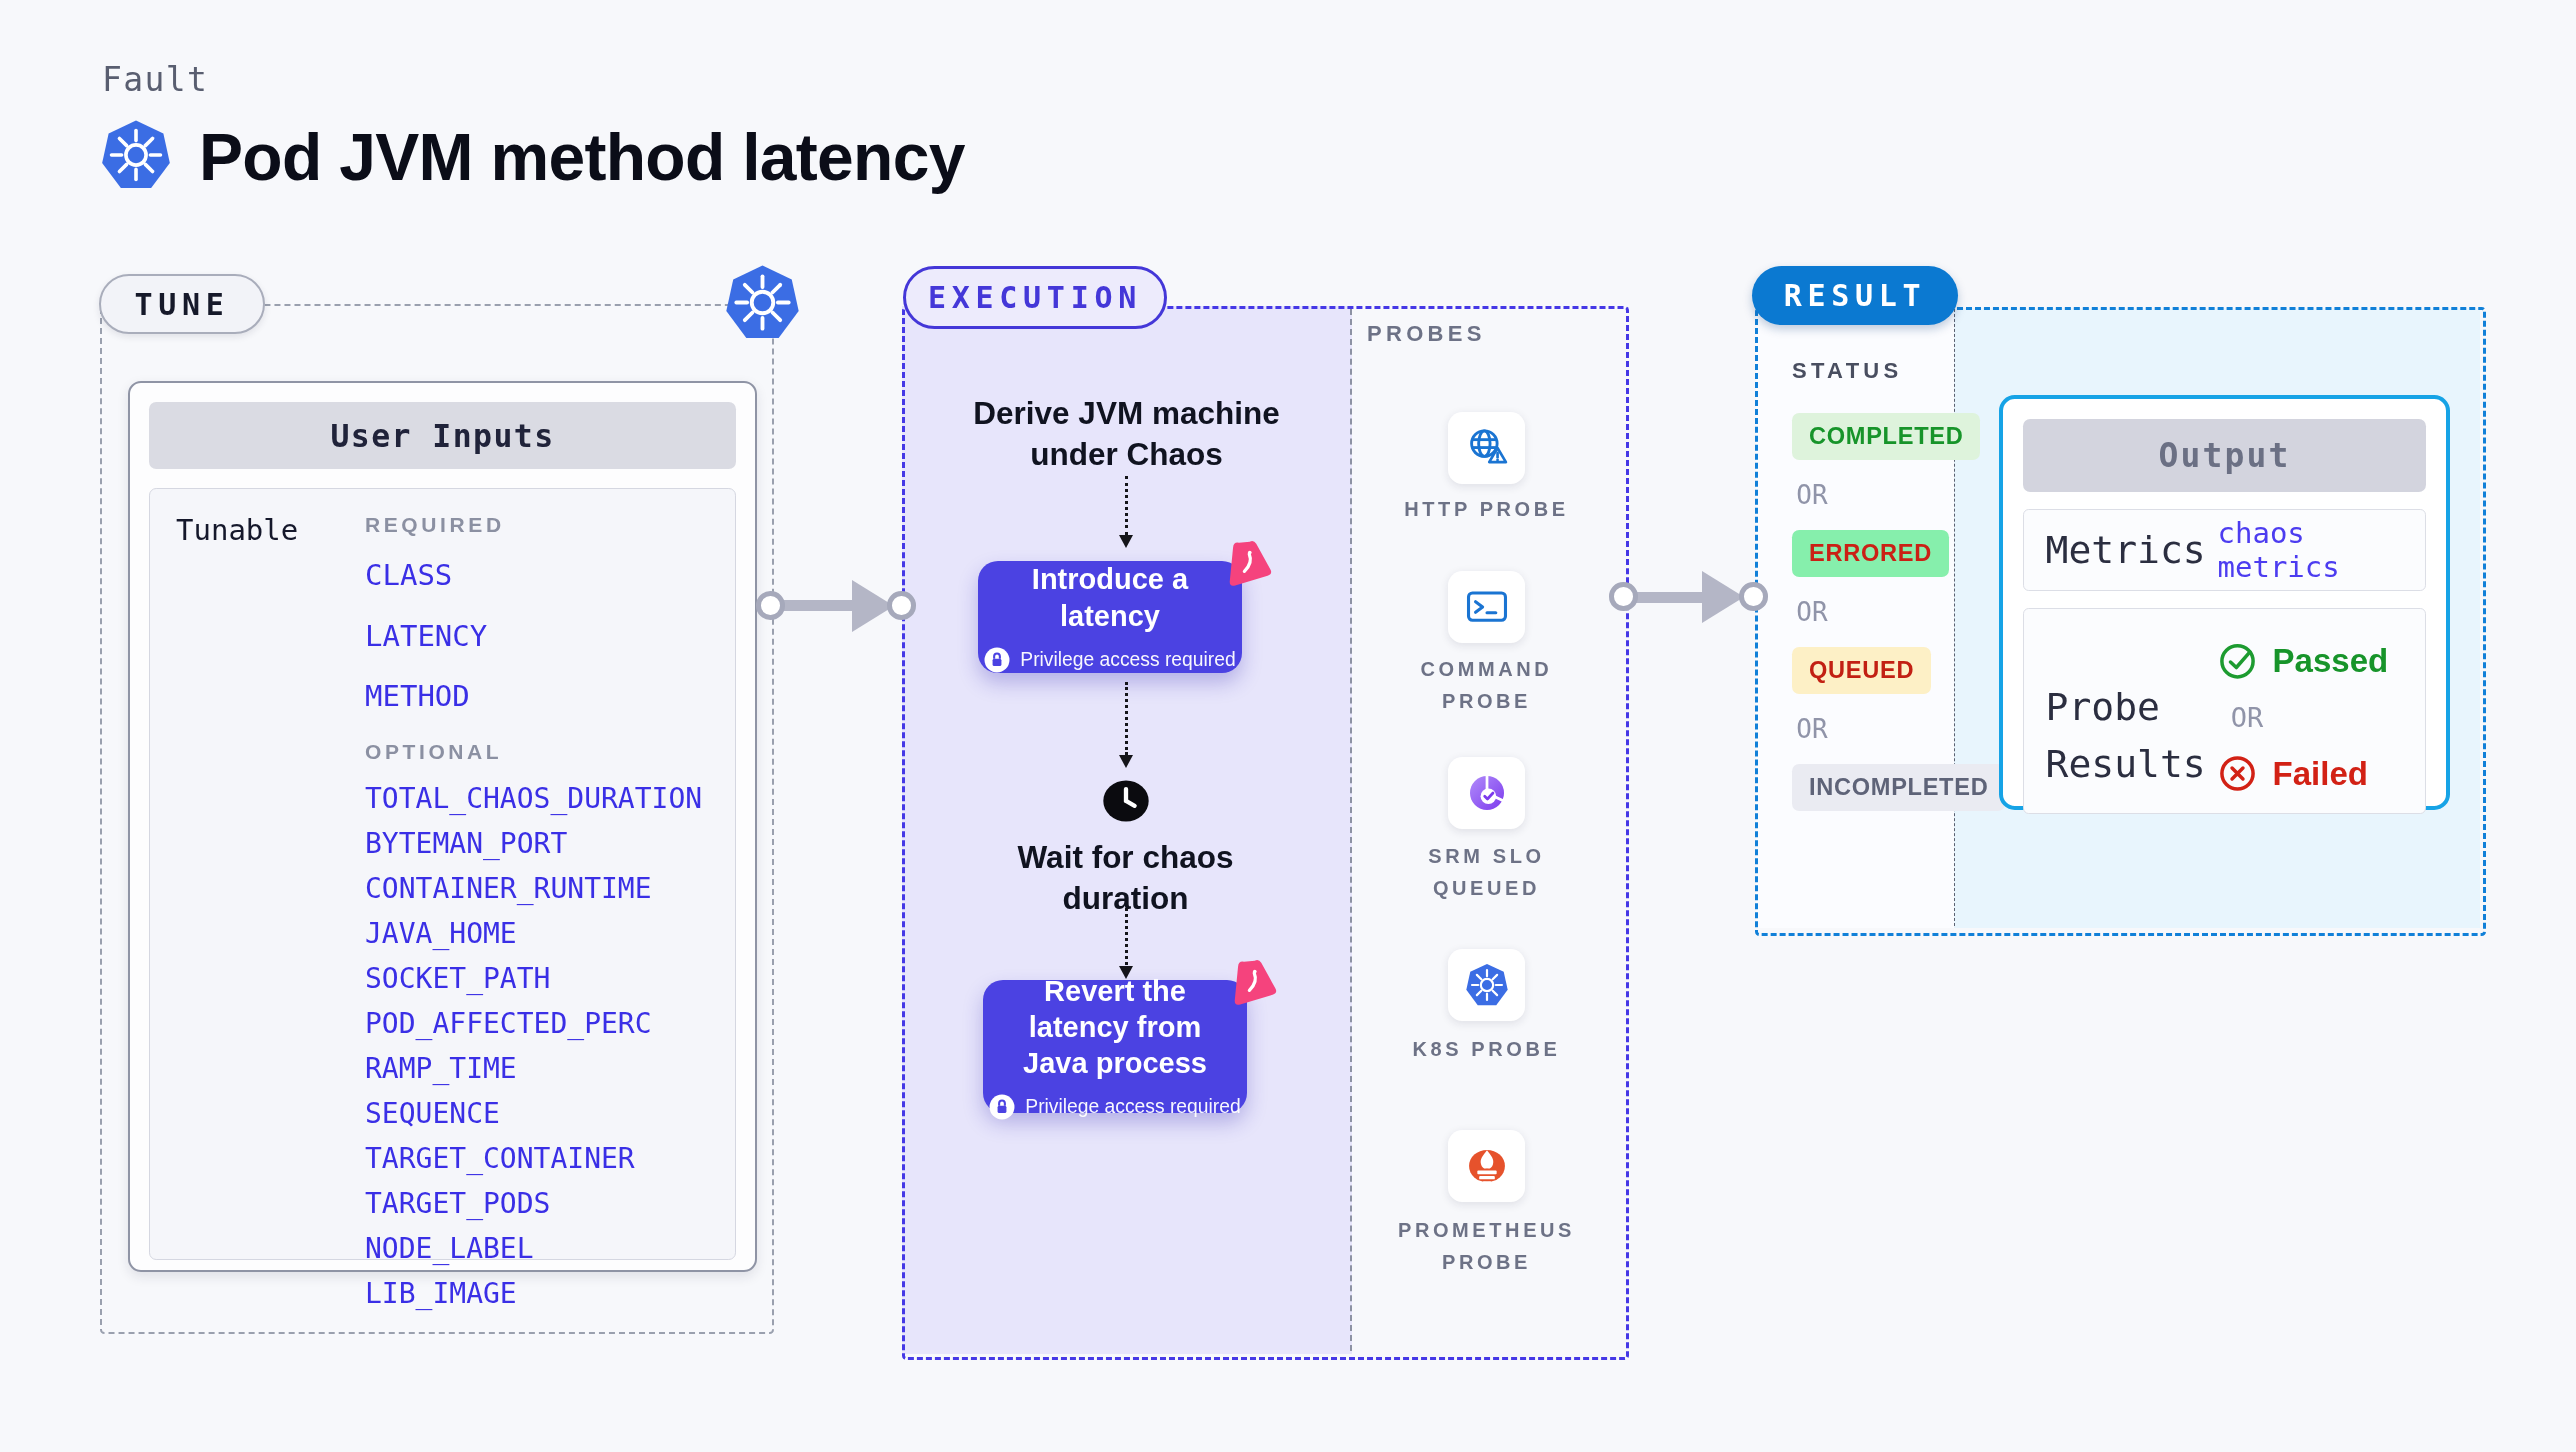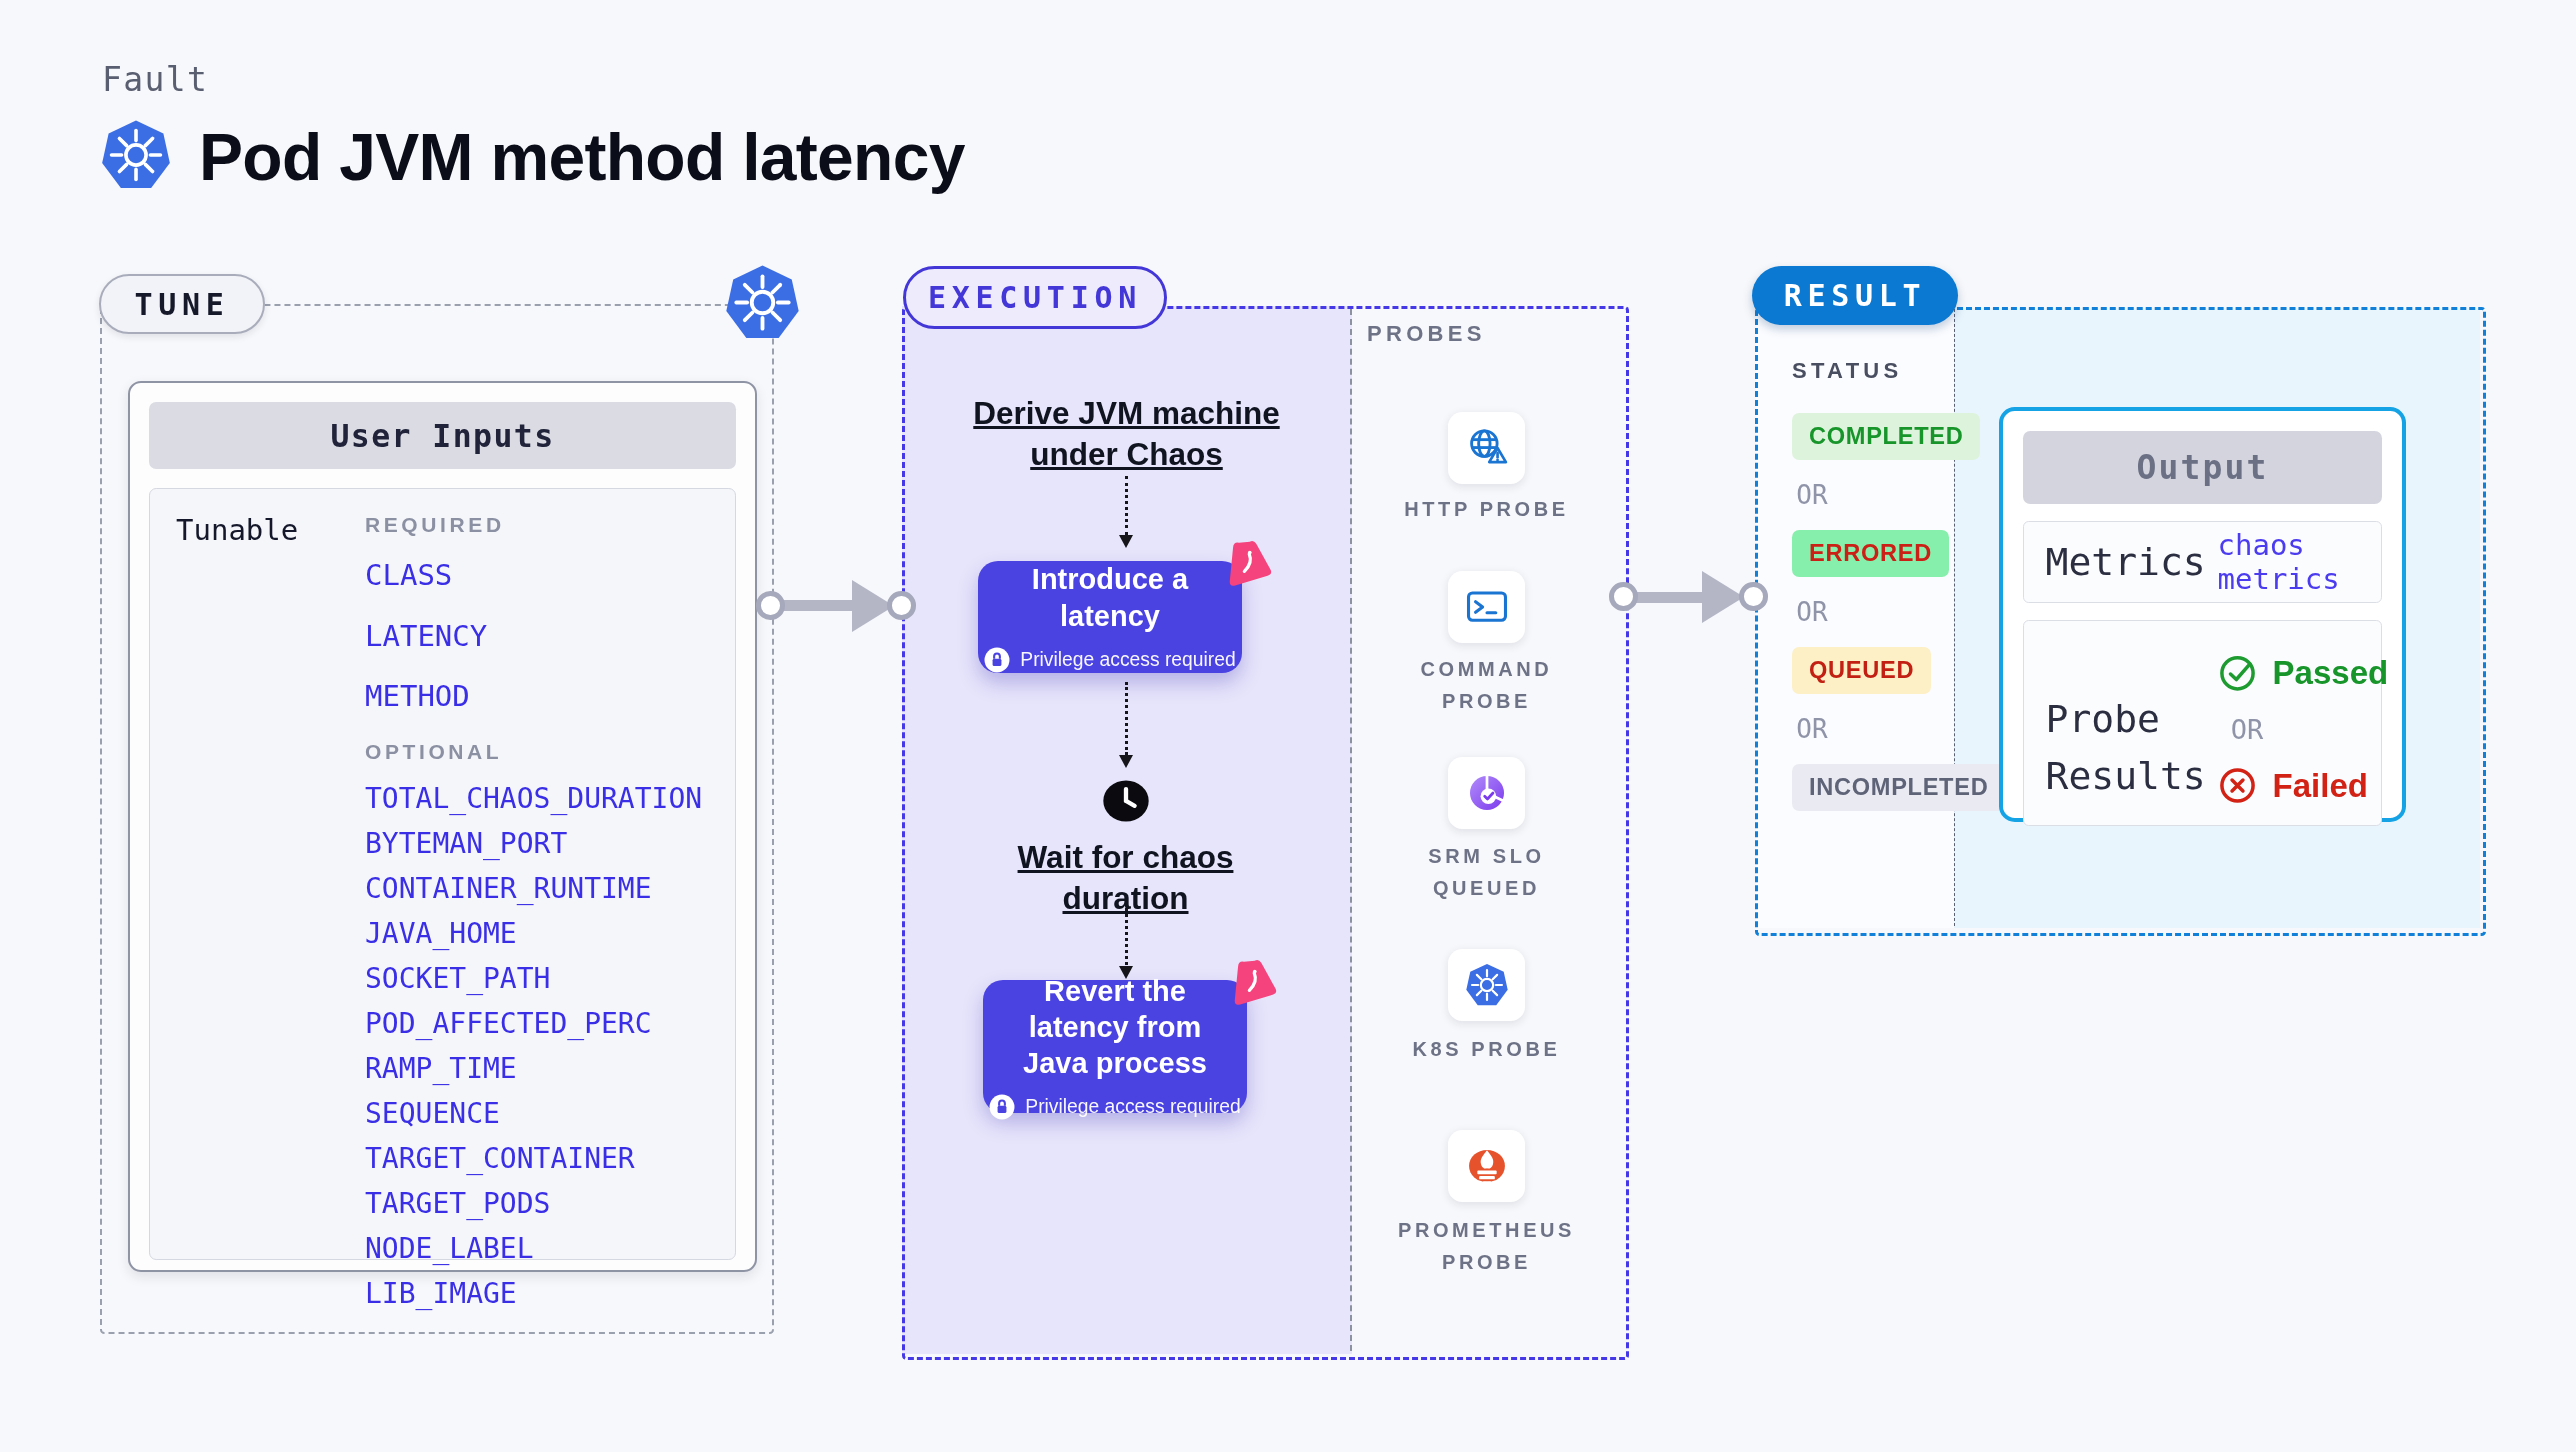--- a/index.html
+++ b/index.html
@@ -59,21 +59,21 @@
   .tun-item{font-family:"DejaVu Sans Mono",monospace;color:#3a2fe6;}
   .tun-item.req{font-size:29px;margin-bottom:26.5px;}
   .tun-item.opt{font-size:28px;margin-bottom:12px;}
 
   
   .arrow-line{position:absolute;height:10.7px;background:#b4b6c6;border-radius:2.1px;}
   .arrow-head{position:absolute;width:0;height:0;border-top:26px solid transparent;border-bottom:26px solid transparent;border-left:42px solid #b4b6c6;}
   .arrow-dot{position:absolute;width:18.6px;height:18.6px;border-radius:50%;background:#ffffff;border:5px solid #a6a9bb;z-index:5;}
 
   
-  .step-label{font-size:31.5px;font-weight:700;color:#101320;text-align:center;line-height:1.3;text-decoration:underline;}
+  .step-label{font-size:31.5px;font-weight:700;color:#101320;text-align:center;line-height:1.3;}
   .vconn{position:absolute;border-left:3.6px dotted #15151a;}
   .vhead{position:absolute;width:0;height:0;border-left:7.9px solid transparent;border-right:7.9px solid transparent;border-top:13px solid #15151a;}
   .action-btn{
     position:absolute;background:#4b42e2;border-radius:20px;color:#fff;
     display:flex;flex-direction:column;align-items:center;justify-content:center;gap:13px;
     box-shadow:0 10px 20px rgba(50,40,180,.28);
   }
   .action-title{font-size:29px;font-weight:700;text-align:center;line-height:1.25;}
   .priv-row{display:flex;align-items:center;gap:10px;font-size:19.3px;color:rgba(255,255,255,.96);}
   .badge-pink{position:absolute;width:54px;height:54px;z-index:4;}
@@ -349,21 +349,21 @@
     <div class="side-label" style="color:#494e60;margin-bottom:29px;">STATUS</div>
     <div class="status-badge b-completed">COMPLETED</div>
     <div class="or-label">OR</div>
     <div class="status-badge b-errored">ERRORED</div>
     <div class="or-label">OR</div>
     <div class="status-badge b-queued">QUEUED</div>
     <div class="or-label">OR</div>
     <div class="status-badge b-incompleted">INCOMPLETED</div>
   </div>
 
-  <div class="output-card" style="left:1999px;top:395px;width:407px;height:415px;margin-top:12px;">
+  <div class="output-card" style="left:1999px;top:395px;width:451px;height:415px;">
     <div class="output-header">Output</div>
     <div class="output-row" style="height:82px;align-items:center;">
       <div class="row-key">Metrics</div>
       <div class="row-val">chaos metrics</div>
     </div>
     <div class="output-row" style="height:206px;">
       <div class="row-key" style="width:158px;">Probe Results</div>
       <div class="pr-col">
         <div class="pr-row">
           <svg width="39" height="39" style="color:#1d9b30;" viewBox="0 0 54 54">

